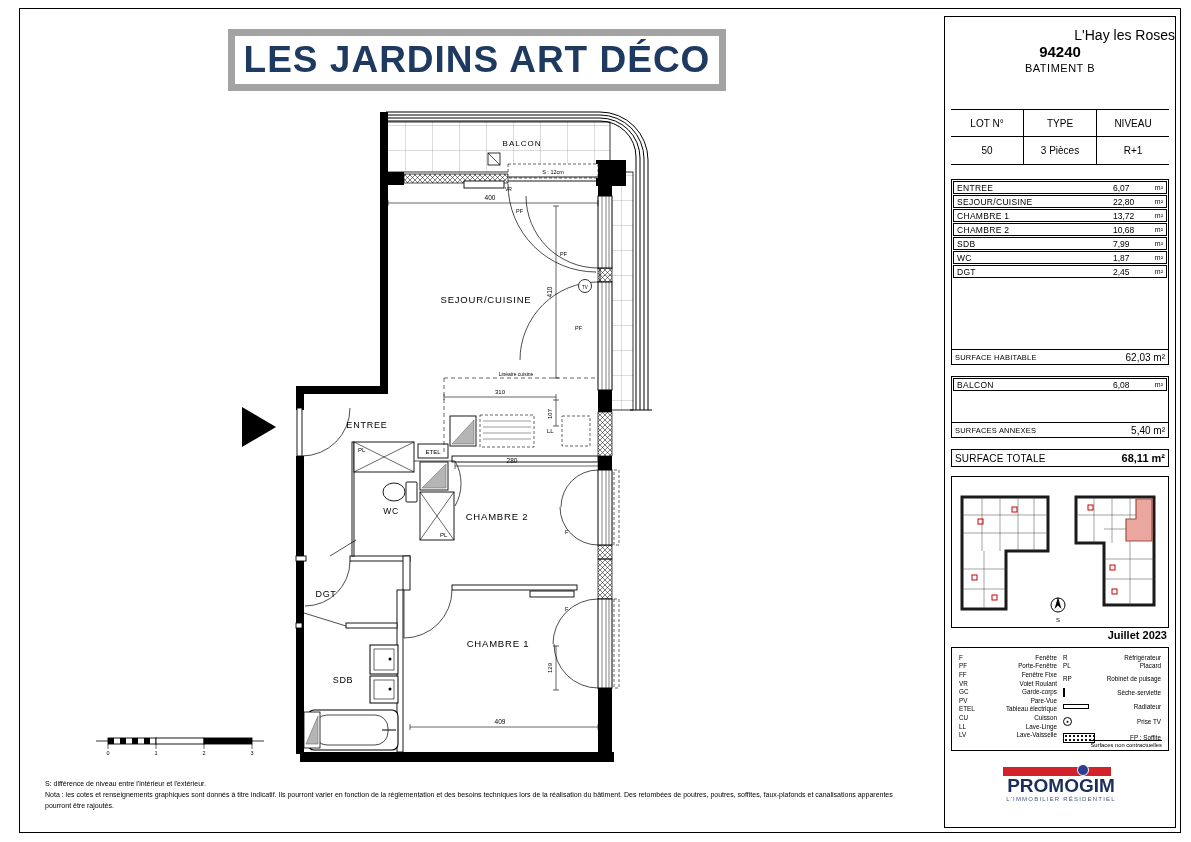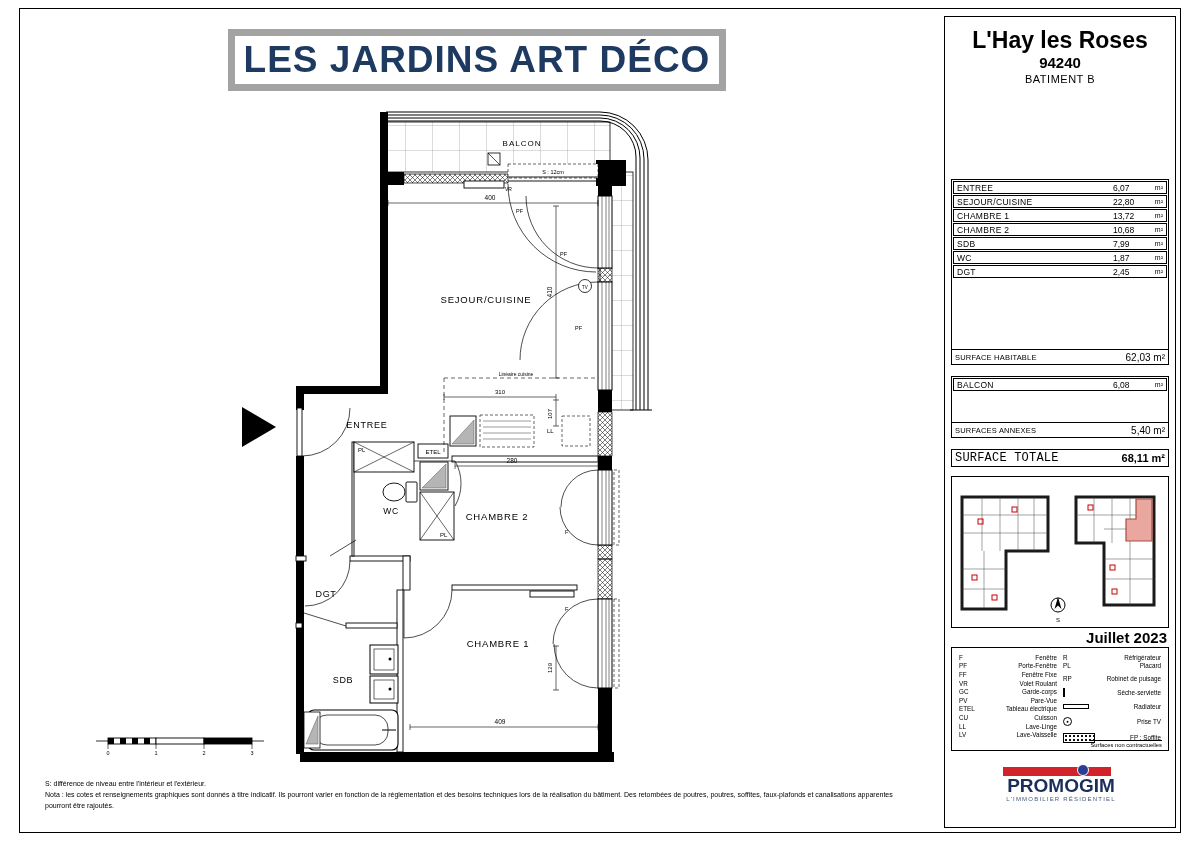--- a/index.html
+++ b/index.html
@@ -9,21 +9,21 @@
   .page-border { left:19px; top:8px; width:1162px; height:825px; border:1px solid #000; }
 
   
   .title-box { left:228px; top:29px; width:498px; height:62px; border:7px solid #a3a3a3;
                display:flex; align-items:center; justify-content:center; }
   .title-box span { font-size:37px; font-weight:bold; letter-spacing:1px; color:#1e3a60; white-space:nowrap; }
 
   
   .panel { left:944px; top:16px; width:232px; height:812px; border:1px solid #000; background:#fff; }
   .panel .hdr { position:absolute; left:0; top:10px; width:100%; text-align:center; }
-  .hdr .city { font-size:23px; font-weight:bold; }
+  .hdr .city { font-size:14px; font-weight:normal;text-align:right; }
   .hdr .cp   { font-size:15px; font-weight:bold; }
   .hdr .bat  { font-size:11px; margin-top:2px; letter-spacing:.5px; }
   .lot { position:absolute; left:6px; right:6px; top:92px; border-top:1px solid #000; border-bottom:1px solid #000; }
   .lot .row { display:flex; height:27px; }
   .lot .row.h { border-bottom:1px solid #000; font-weight:normal; }
   .lot .cell { flex:1; display:flex; align-items:center; justify-content:center; font-size:10px; }
   .lot .cell.mid { border-left:1px solid #000; border-right:1px solid #000; }
 
   .roomsbox { position:absolute; left:6px; right:6px; top:162px; height:186px; border:1px solid #000; }
   .rrow { display:flex; align-items:center; height:13px; border:1px solid #000; margin:1px; padding:0 3px; }
@@ -31,25 +31,25 @@
   .rrow .ar { font-size:8.5px; width:34px; }
   .rrow .un { font-size:7px; width:16px; text-align:right; }
   .sumrow { position:absolute; left:0; right:0; bottom:0; height:15px; border-top:1px solid #000;
             display:flex; align-items:center; padding:0 3px; }
   .sumrow .lbl { flex:1; font-size:7.5px; letter-spacing:.2px; }
   .sumrow .val { font-size:10px; font-weight:normal; }
 
   .annexbox { position:absolute; left:6px; right:6px; top:359px; height:62px; border:1px solid #000; }
   .totbox { position:absolute; left:6px; right:6px; top:432px; height:18px; border:1px solid #000;
             display:flex; align-items:center; padding:0 3px; }
-  .totbox .lbl { flex:1; font-size:12px; letter-spacing:.2px;font-family:Liberation Mono, monospace; }
+  .totbox .lbl { flex:1; font-size:10px; letter-spacing:.2px; }
   .totbox .val { font-size:11px; font-weight:bold; }
 
   .plansbox { position:absolute; left:6px; right:6px; top:459px; height:152px; border:1px solid #000; }
-  .datelbl { position:absolute; right:8px; top:612px; font-size:15px; font-weight:bold; }
+  .datelbl { position:absolute; right:8px; top:612px; font-size:11px; font-weight:bold; }
 
   .legendbox { position:absolute; left:6px; right:6px; top:630px; height:104px; border:1px solid #000; padding:5px 7px 2px 7px; }
   .legcols { display:flex; gap:6px; }
   .legcol { flex:1; }
   .legrow { display:flex; align-items:center; height:8.6px; }
   .legrow .ab { width:26px; font-size:6.3px; }
   .legrow .lb { flex:1; text-align:right; font-size:6.3px; white-space:nowrap; }
   .ic-seche { width:24px; height:4px; background:#000; border:1px solid #000; }
   .ic-rad   { width:26px; height:5px; background:#fff; border:1px solid #000; }
   .ic-tv    { width:9px; height:9px; border:1px solid #000; border-radius:50%; font-size:4.5px; display:flex; align-items:center; justify-content:center; }
@@ -288,20 +288,32 @@
     </g>
   </svg>
 
   <div class="abs panel">
     <div class="hdr">
       <div class="city">L'Hay les Roses</div>
       <div class="cp">94240</div>
       <div class="bat">BATIMENT B</div>
     </div>
 
+    <div class="lot">
+      <div class="row h">
+        <div class="cell">LOT N°</div>
+        <div class="cell mid">TYPE</div>
+        <div class="cell">NIVEAU</div>
+      </div>
+      <div class="row">
+        <div class="cell">50</div>
+        <div class="cell mid">3 Pièces</div>
+        <div class="cell">R+1</div>
+      </div>
+    </div>
 
     <div class="roomsbox">
       <div class="rrow">
           <span class="nm">ENTREE</span>
           <span class="ar">6,07</span>
           <span class="un">m²</span>
         </div>
       <div class="rrow">
           <span class="nm">SEJOUR/CUISINE</span>
           <span class="ar">22,80</span>

